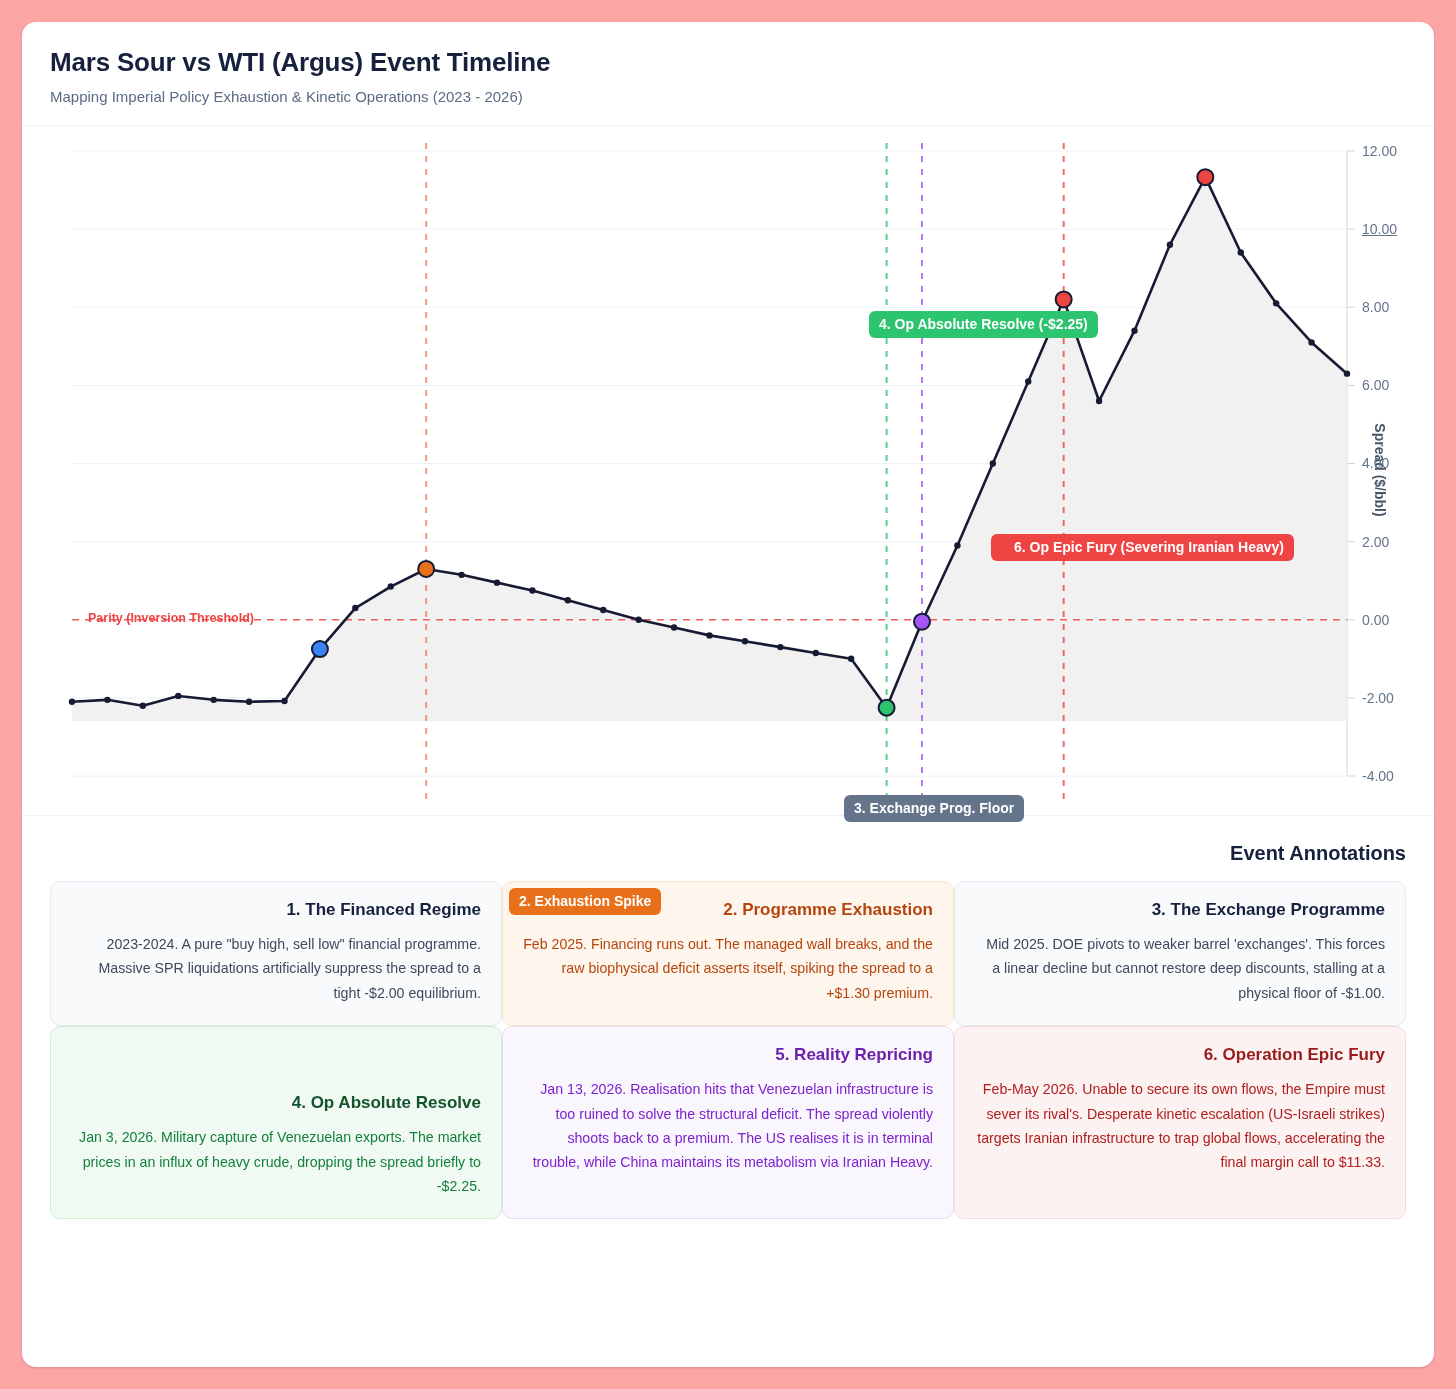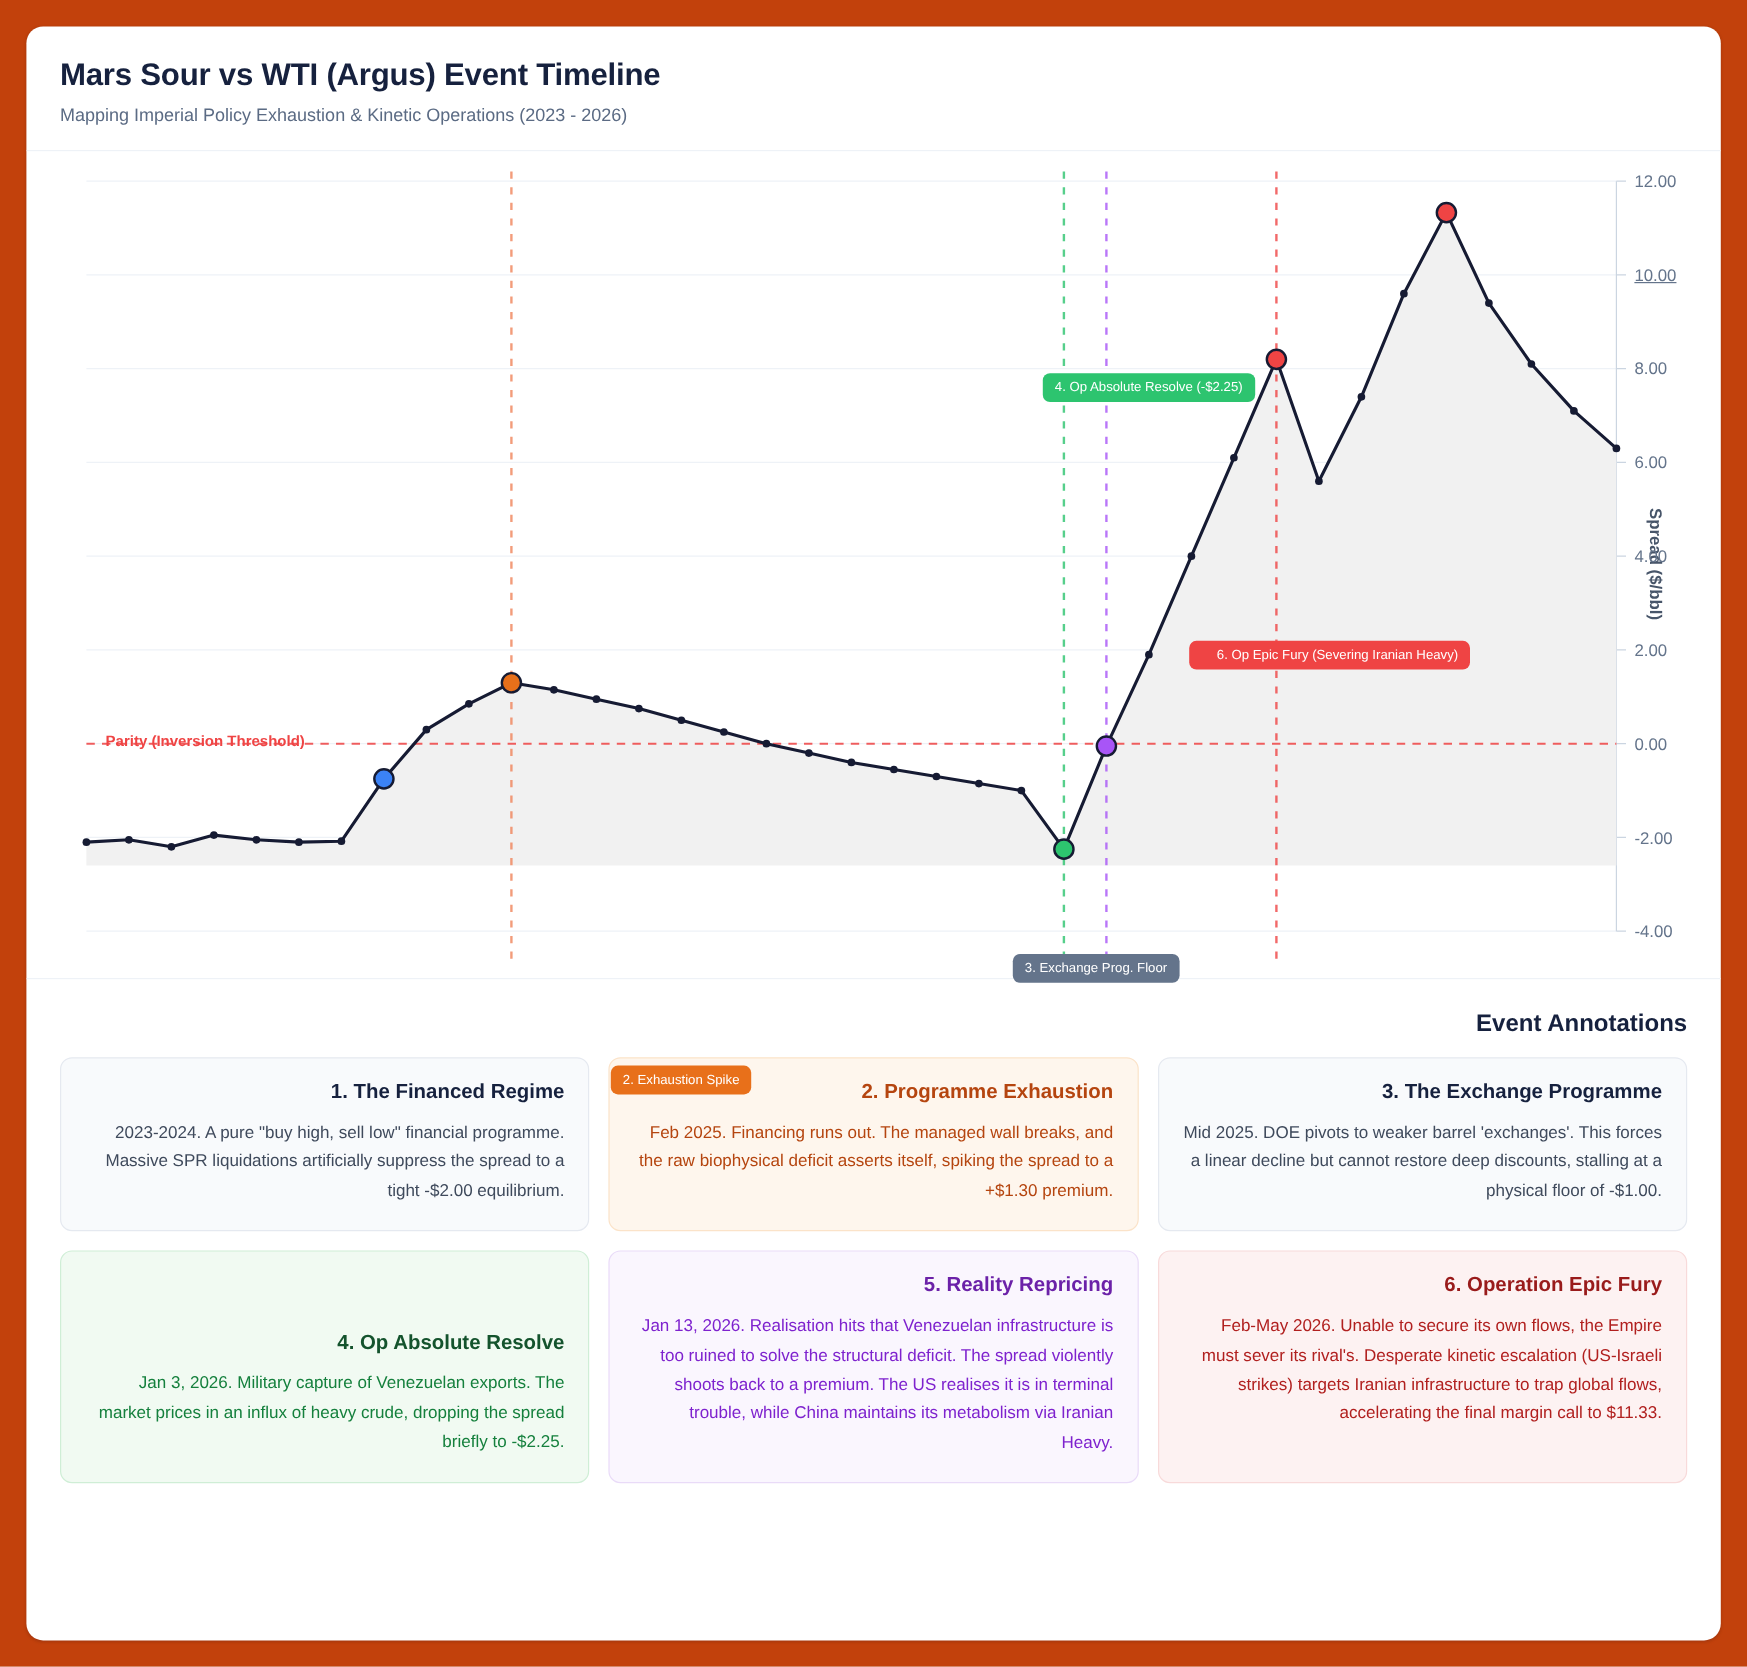--- a/index.html
+++ b/index.html
@@ -4,21 +4,21 @@
 <style>
   * { box-sizing: border-box; margin: 0; padding: 0; }
   html, body {
     width: 1456px; height: 1389px;
     background: #f1f5f9;
     font-family: "Liberation Sans", sans-serif;
   }
   .page {
     width: 1456px; height: 1389px;
     padding: 22px 22px;
-    background: #c2410c;
+    background: #fca5a5;
   }
   .card {
     background: #ffffff;
     border-radius: 14px;
     box-shadow: 0 1px 3px rgba(15,23,42,.10), 0 1px 2px rgba(15,23,42,.06);
     width: 1412px;
     height: 1345px;
     overflow: hidden;
     display: flex;
     flex-direction: column;
@@ -45,22 +45,22 @@
   .chart-wrap {
     position: relative;
     height: 690px;
     border-bottom: 1px solid #eef2f7;
     padding: 0;
   }
   .chart-svg { position: absolute; inset: 0; }
   .chart-label {
     position: absolute;
     color: #fff;
-    font-size: 11px;
-    font-weight: normal;
+    font-size: 14px;
+    font-weight: bold;
     border-radius: 6px;
     padding: 6px 10px;
     white-space: nowrap;
     line-height: 1.1;
   }
   .axis-title {
     position: absolute;
     right: 8px;
     top: 50%;
     transform: translateY(-50%) rotate(90deg);
@@ -93,21 +93,20 @@
   }
   .annot-title {
     font-size: 20px;
     font-weight: bold;
     color: #16213e;
     margin-bottom: 16px;
   }
   .grid {
     display: grid;
     grid-template-columns: repeat(3, 1fr);
-    gap: 16px;
   }
   .note {
     border-radius: 10px;
     border: 1px solid #e5e9f0;
     background: #f8fafc;
     padding: 18px 20px 20px 20px;
   }
   .note h4 {
     font-size: 17px;
     font-weight: bold;

